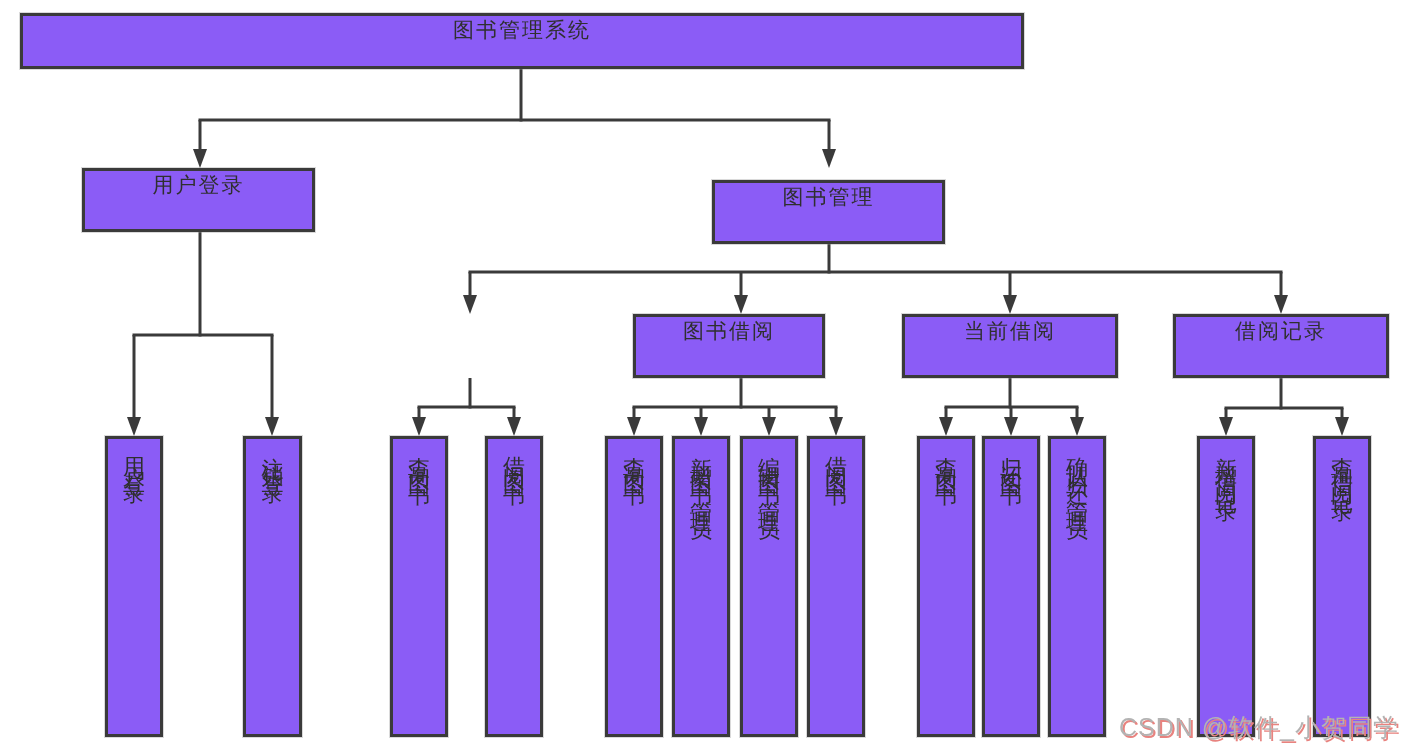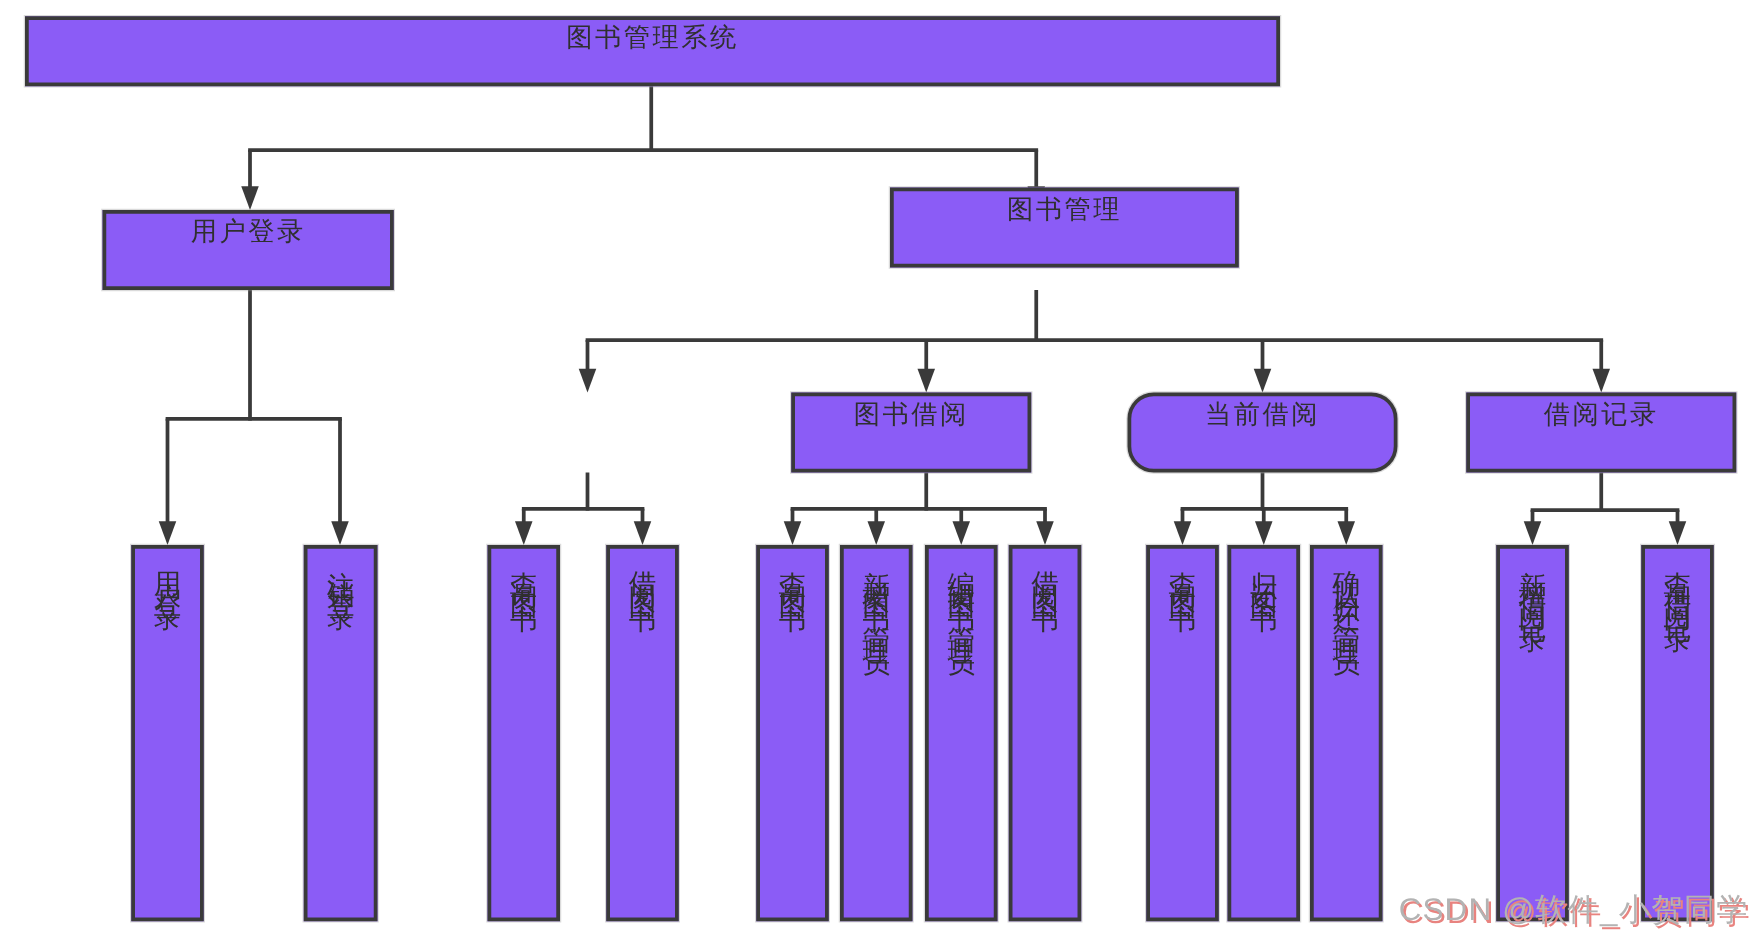--- a/index.html
+++ b/index.html
@@ -110,28 +110,28 @@
       <polygon points="1335,417 1349,417 1342,436"></polygon>
   </svg>
 
   <div class="box" style="left:20px;top:13px;width:1004px;height:56px;">
     <span class="hlabel">图书管理系统</span>
   </div>
 
   <div class="box" style="left:82px;top:168px;width:233px;height:64px;">
     <span class="hlabel">用户登录</span>
   </div>
-  <div class="box" style="left:712px;top:150px;width:279px;height:64px;">
+  <div class="box" style="left:712px;top:180px;width:233px;height:64px;">
     <span class="hlabel">图书管理</span>
   </div>
 
   <div class="box" style="left:633px;top:314px;width:192px;height:64px;">
     <span class="hlabel">图书借阅</span>
   </div>
-  <div class="box" style="left:902px;top:314px;width:216px;height:64px;border-radius:21px;">
+  <div class="box" style="left:902px;top:314px;width:216px;height:64px;">
     <span class="hlabel">当前借阅</span>
   </div>
   <div class="box" style="left:1173px;top:314px;width:216px;height:64px;">
     <span class="hlabel">借阅记录</span>
   </div>
 
   <div class="box leaf" style="left:105px;top:436px;width:58px;height:301px;">
     <span class="vlabel">用户登录</span>
   </div>
   <div class="box leaf" style="left:243px;top:436px;width:59px;height:301px;">

